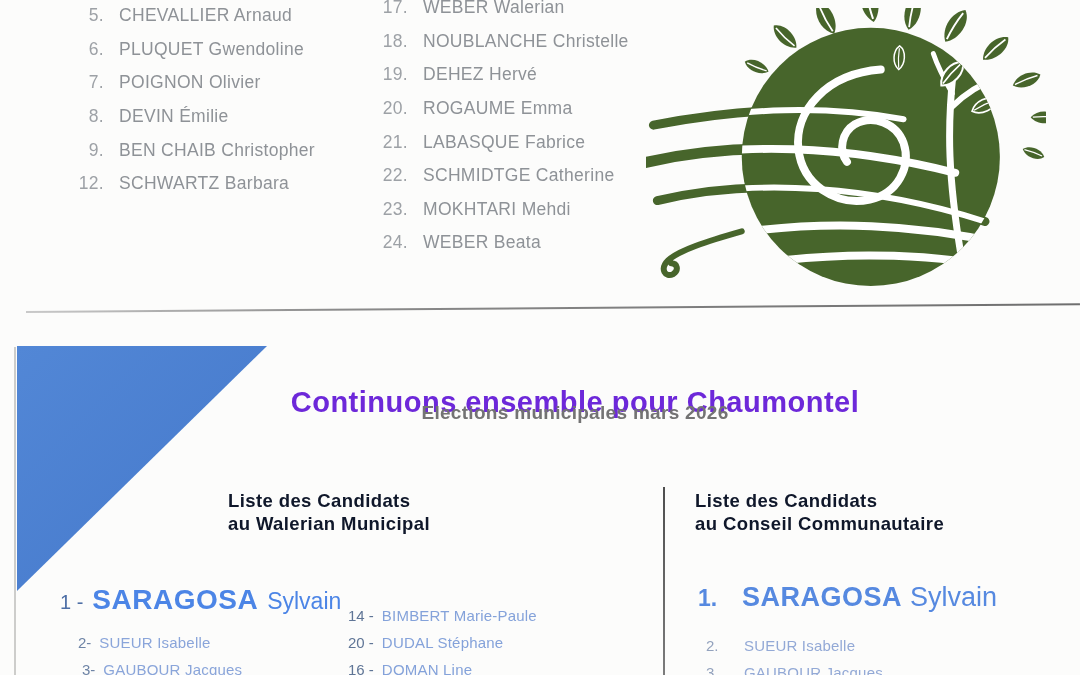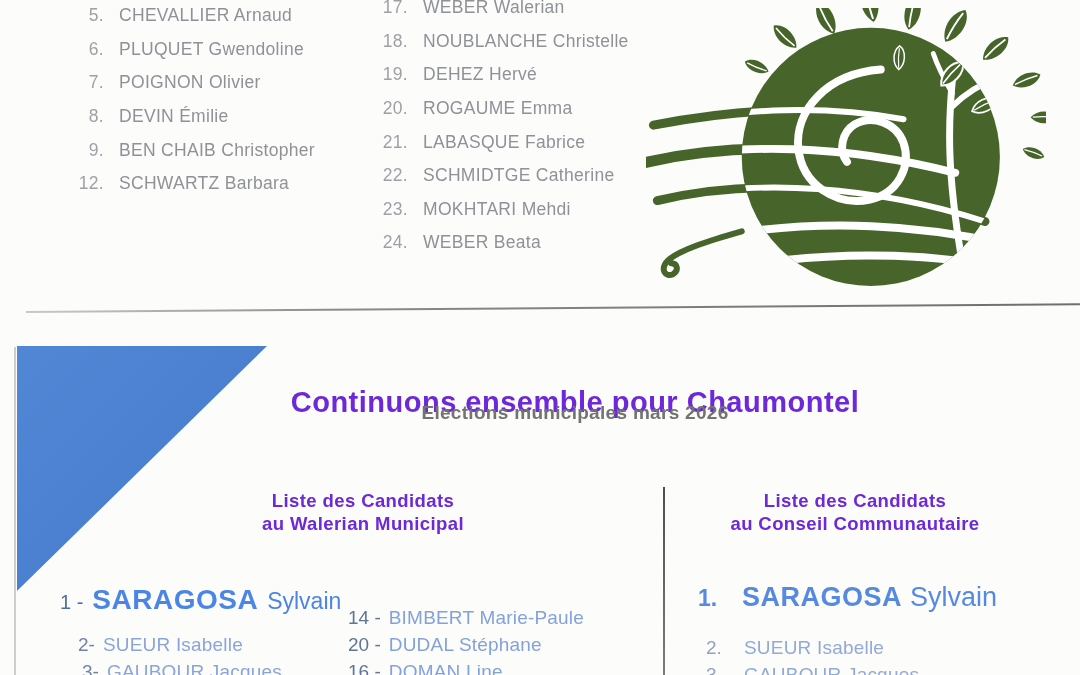--- a/index.html
+++ b/index.html
@@ -32,39 +32,39 @@
   }
   .flyer-title{
     position:absolute;left:240px;top:367px;width:670px;text-align:center;
     font-size:29px;font-weight:bold;color:#6d28d9;letter-spacing:.5px;white-space:nowrap;
   }
   .flyer-subtitle{
     position:absolute;left:240px;top:402px;width:670px;text-align:center;
     font-size:19px;font-weight:bold;color:#737373;letter-spacing:.3px;
   }
   .col-header{
-    position:absolute;text-align:center;font-size:18.5px;font-weight:bold;
-    color:#6d28d9;line-height:23px;letter-spacing:.4px;
+    position:absolute;text-align:left;font-size:18.5px;font-weight:bold;
+    color:#0f172a;line-height:23px;letter-spacing:.4px;
   }
   .col-header.municipal{left:228px;top:489px;width:270px;}
   .col-header.communautaire{left:695px;top:489px;width:320px;}
   .vdivider{
     position:absolute;left:663px;top:487px;width:2px;height:188px;
     background:linear-gradient(to bottom,#4e4e4e,#7c7c7c);
   }
   
   .lead-row{position:absolute;white-space:nowrap;display:flex;align-items:baseline;}
   .lead-num{font-size:20px;color:#4e6fa6;font-weight:normal;margin-right:9px;}
   .lead-surname{font-size:28px;font-weight:bold;color:#4c85e6;letter-spacing:.5px;}
   .lead-given{font-size:23px;font-weight:normal;color:#4c85e6;margin-left:9px;}
   .lead-row.right .lead-num{font-size:23px;font-weight:bold;color:#5689e0;width:38px;margin-right:6px;}
   .lead-row.right .lead-surname{color:#5689e0;font-size:27px;}
   .lead-row.right .lead-given{color:#5689e0;font-size:27px;margin-left:8px;}
   
-  .m-row{position:absolute;white-space:nowrap;display:flex;align-items:baseline;font-size:19px;}
+  .m-row{position:absolute;white-space:nowrap;display:flex;align-items:baseline;font-size:15px;}
   .m-num{color:#6e84a6;margin-right:8px;}
   .m-name{color:#8aa5da;letter-spacing:.2px;}
   .mid .m-num{color:#5f7596;}
   .mid .m-name{color:#84a2da;}
   .rcol .m-num{color:#93a2bd;width:30px;}
   .rcol .m-name{color:#93a9d6;}
 </style>
 </head>
 <body>
 

